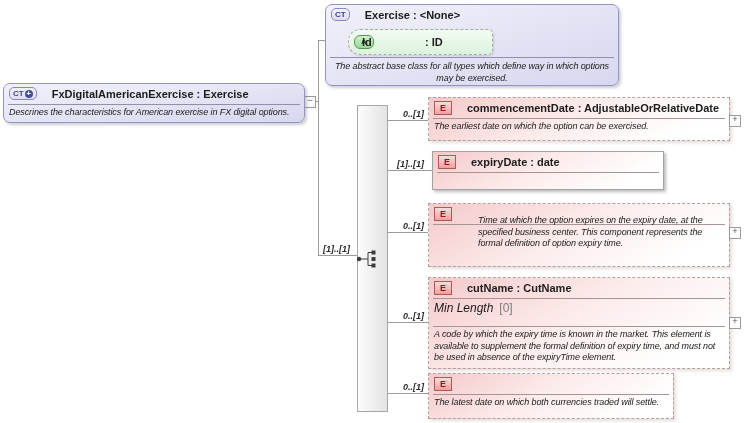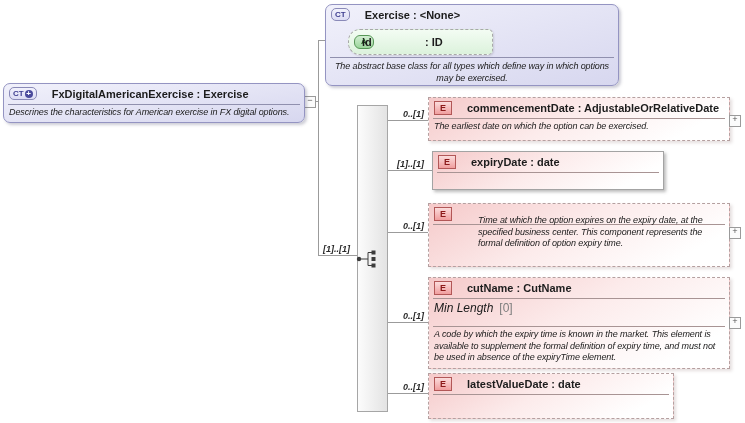--- a/index.html
+++ b/index.html
@@ -181,18 +181,18 @@
       <span class="facet-value">[0]</span>
     </div>
     <div class="sep" style="top:48px;"></div>
     <div class="desc" style="top:50px;">A code by which the expiry time is known in the market. This element is available to supplement the formal definition of expiry time, and must not be used in absence of the expiryTime element.</div>
   </div>
   <div class="toggle" style="left:729px;top:317px;">+</div>
 
   <div class="elbox e5">
     <div class="title-row">
       <span class="e-badge">E</span>
-      <span class="el-title">latestValueDate : date</span>
     </div>
     <div class="sep" style="top:20px;"></div>
+    <div class="desc" style="top:22px;">The latest date on which both currencies traded will settle.</div>
   </div>
 
 </div>
 
 </body></html>

